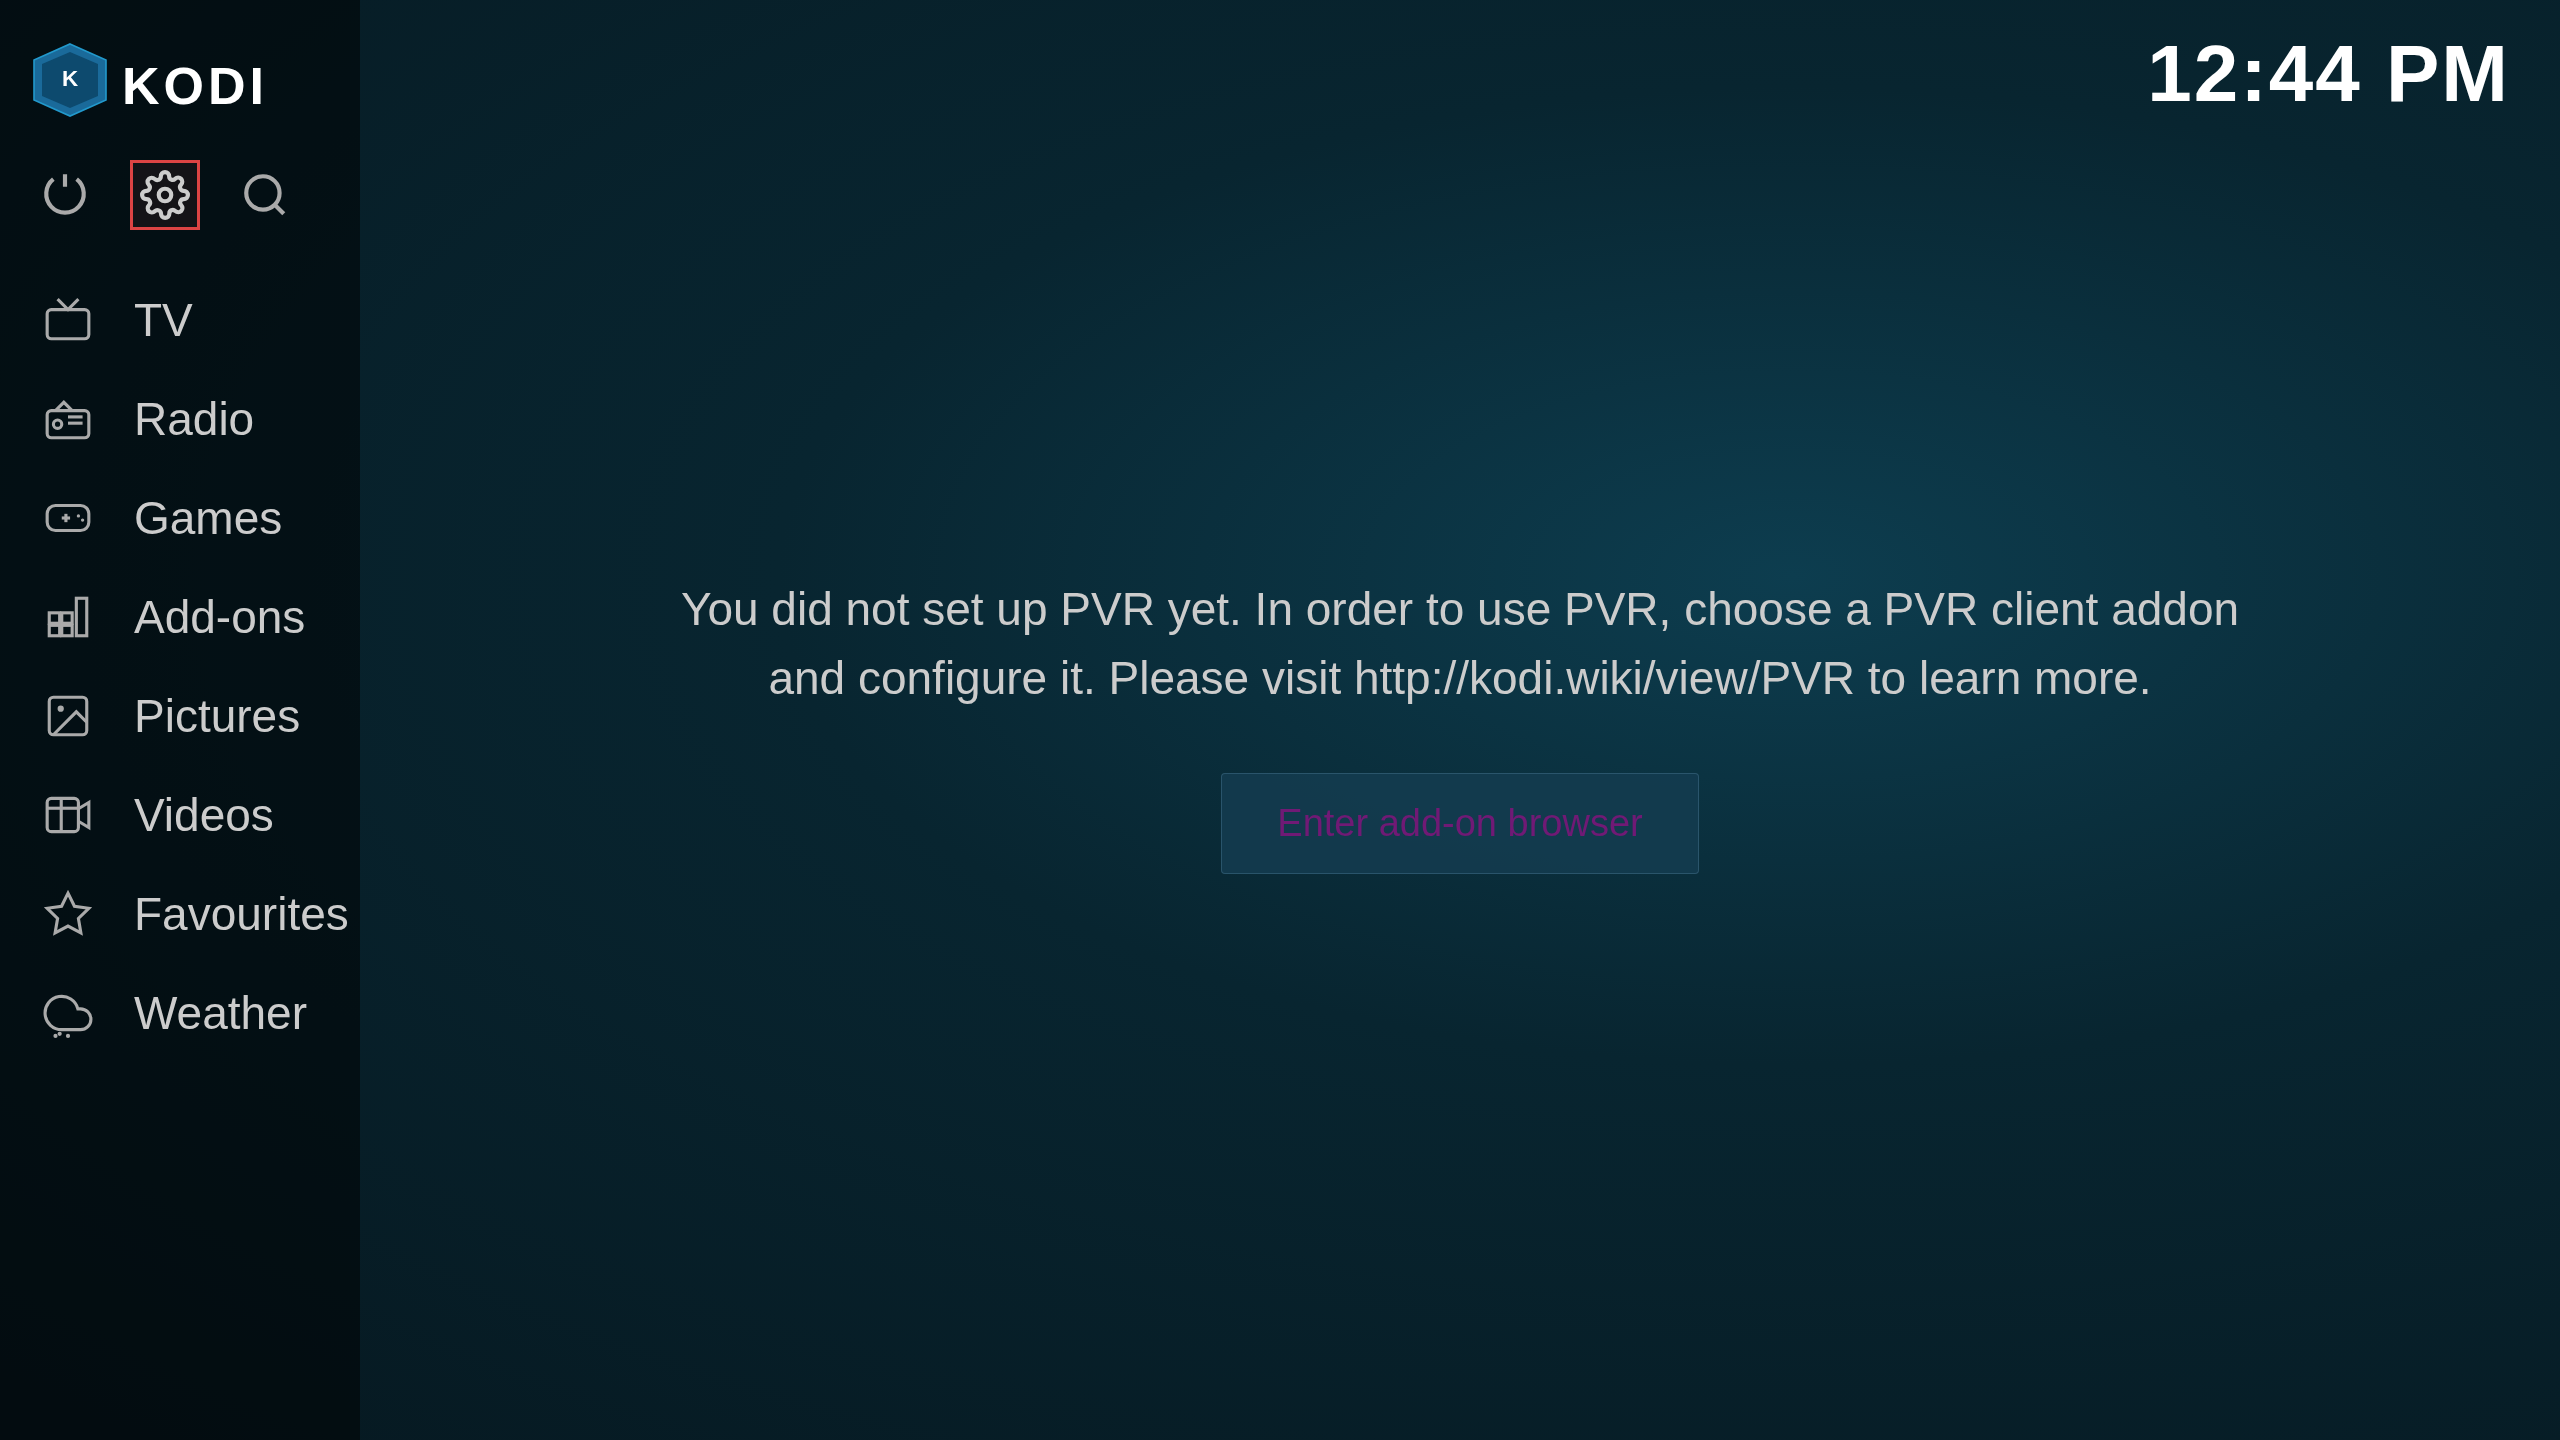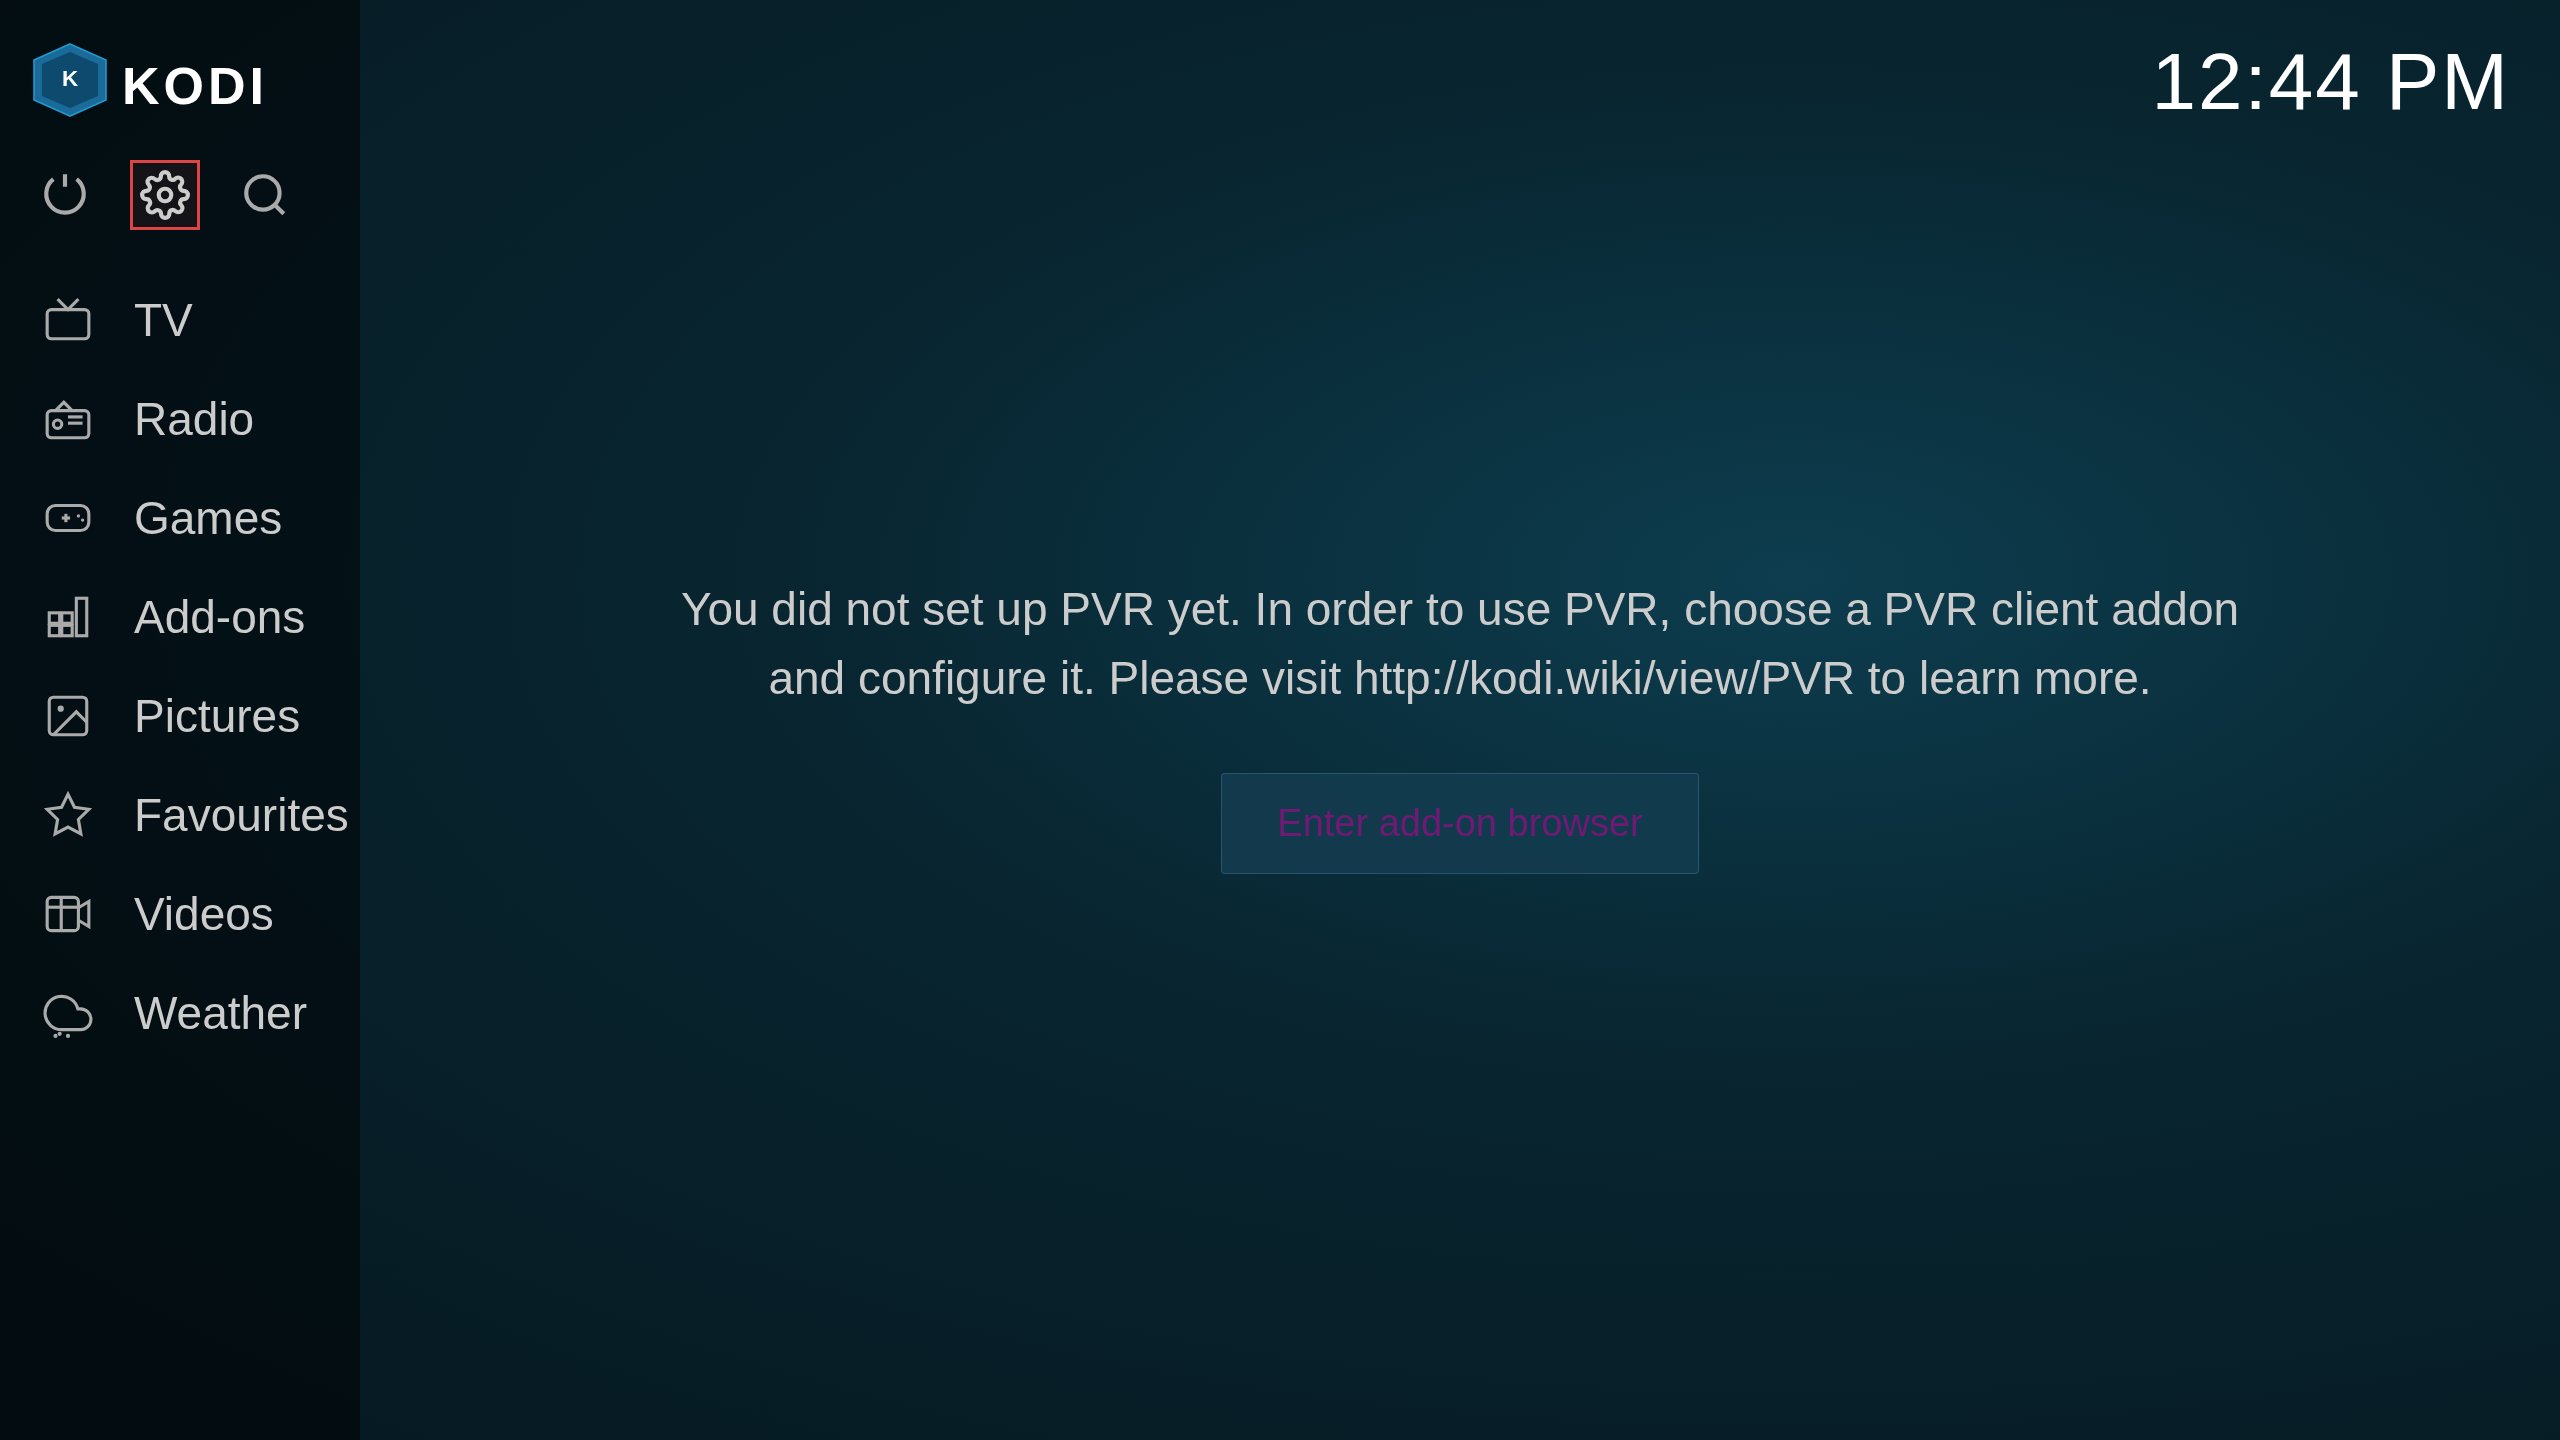--- a/index.html
+++ b/index.html
@@ -119,24 +119,24 @@
 
     .nav-label {
       font-size: 46px;
       font-weight: 300;
       color: #cccccc;
     }
 
     
     .time-display {
       position: absolute;
-      top: 36px;
+      top: 28px;
       right: 50px;
       font-size: 80px;
-      font-weight: 400;
+      font-weight: 700;
       color: #ffffff;
       letter-spacing: 2px;
       text-align: right;
     }
 
     
     .main-content {
       position: absolute;
       left: 360px;
       top: 0;
@@ -278,36 +278,36 @@
             <circle cx="8.5" cy="8.5" r="1.5" fill="#aaa"></circle>
             <polyline points="21,15 16,10 5,21" fill="none" stroke="#aaa" stroke-width="1.5"></polyline>
           </svg>
       </div>
       <span class="nav-label">Pictures</span>
     </div>
 
     <div class="nav-item">
       <div class="nav-icon">
         <svg viewBox="0 0 24 24">
-            <polygon points="12,2 15.09,8.26 22,9.27 17,14.14 18.18,21.02 12,17.77 5.82,21.02 7,14.14 2,9.27 8.91,8.26" fill="none" stroke="#aaa" stroke-width="1.5"></polygon>
-          </svg>
-      </div>
-      <span class="nav-label">Favourites</span>
-    </div>
-
-    <div class="nav-item">
-      <div class="nav-icon">
-        <svg viewBox="0 0 24 24">
             <rect x="2" y="4" width="15" height="16" rx="2" fill="none" stroke="#aaa" stroke-width="1.5"></rect>
             <rect x="2" y="8" width="15" height="1.5" fill="#aaa"></rect>
             <rect x="8" y="4" width="1.5" height="16" fill="#aaa"></rect>
             <polyline points="17,9 22,6 22,18 17,15" fill="none" stroke="#aaa" stroke-width="1.5"></polyline>
           </svg>
       </div>
       <span class="nav-label">Videos</span>
+    </div>
+
+    <div class="nav-item">
+      <div class="nav-icon">
+        <svg viewBox="0 0 24 24">
+            <polygon points="12,2 15.09,8.26 22,9.27 17,14.14 18.18,21.02 12,17.77 5.82,21.02 7,14.14 2,9.27 8.91,8.26" fill="none" stroke="#aaa" stroke-width="1.5"></polygon>
+          </svg>
+      </div>
+      <span class="nav-label">Favourites</span>
     </div>
 
     <div class="nav-item">
       <div class="nav-icon">
         <svg viewBox="0 0 24 24">
             <path d="M18 10h-1.26A8 8 0 1 0 9 20h9a5 5 0 0 0 0-10z" fill="none" stroke="#aaa" stroke-width="1.5"></path>
             <line x1="8" y1="22" x2="8" y2="22" stroke="#aaa" stroke-width="2" stroke-linecap="round"></line>
             <line x1="12" y1="23" x2="12" y2="23" stroke="#aaa" stroke-width="2" stroke-linecap="round"></line>
             <line x1="6" y1="23" x2="6" y2="23" stroke="#aaa" stroke-width="2" stroke-linecap="round"></line>
           </svg>

